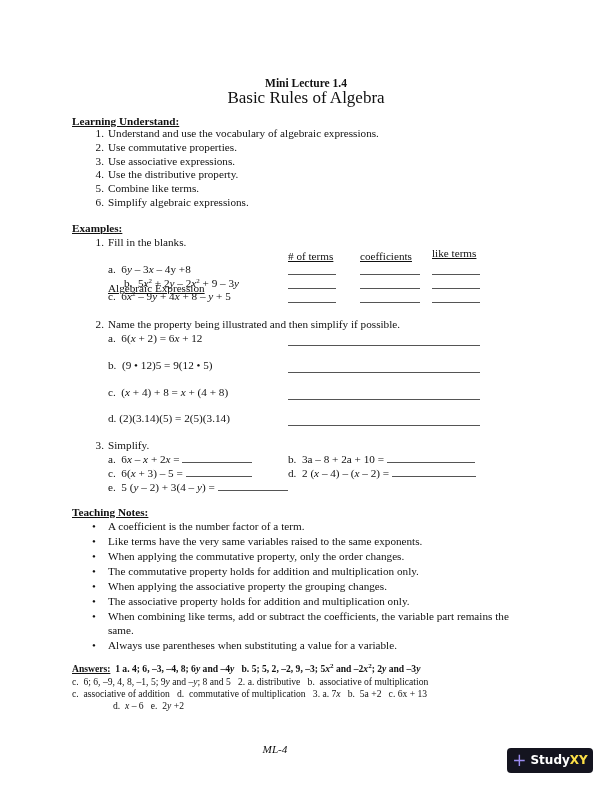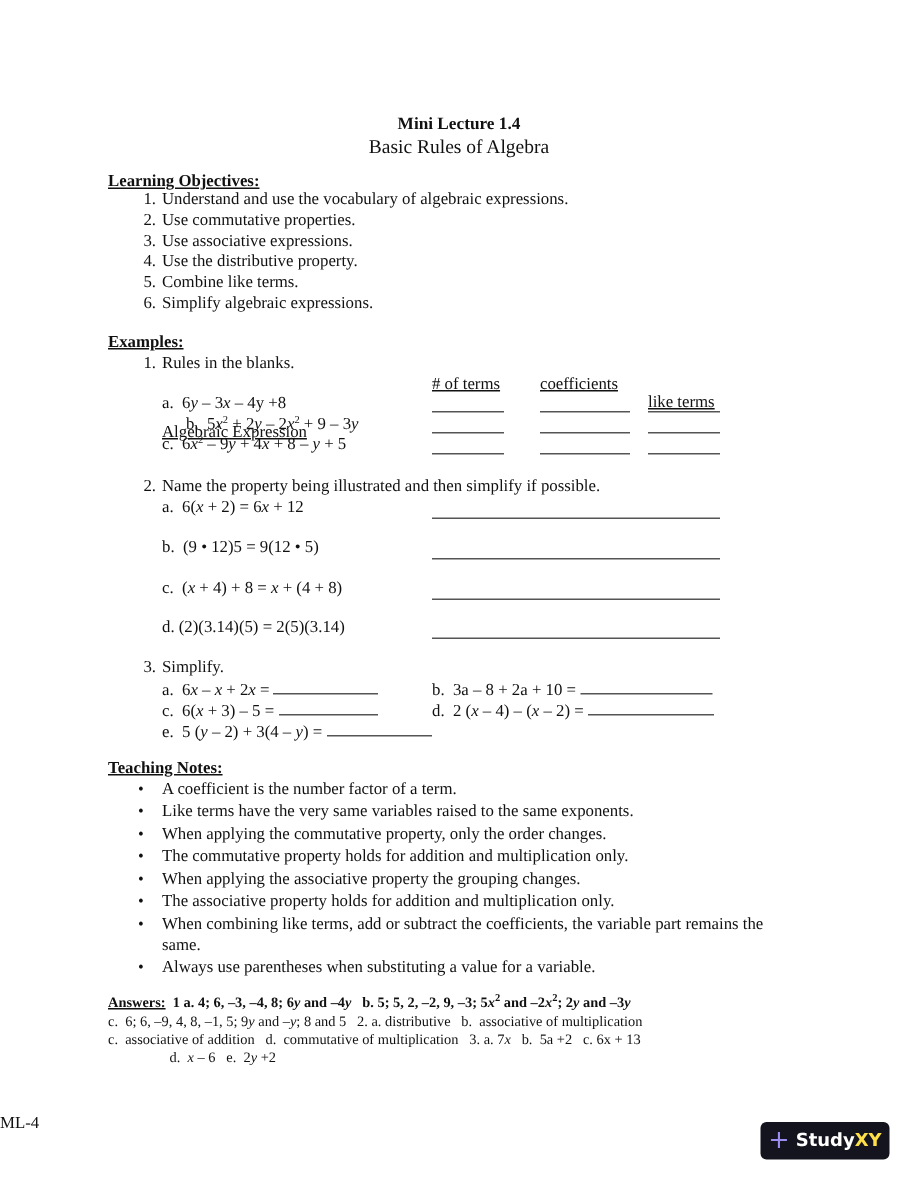--- a/index.html
+++ b/index.html
@@ -1,68 +1,68 @@
 <!DOCTYPE html>
 <html><head>
   <meta charset="utf-8">
   <style>
     html, body { margin: 0; padding: 0; background: #ffffff; }
     body { width: 612px; height: 792px; position: relative; overflow: hidden;
            font-family: "Liberation Serif", serif; color: #111; font-size: 11.2px; line-height: 13.6px; }
     .abs { position: absolute; white-space: nowrap; }
     .title { left: 0; width: 612px; text-align: center; font-weight: bold; top: 77px; font-size: 11.5px; }
-    .subtitle { left: 0; width: 612px; text-align: center; top: 91px; font-size: 13px; }
+    .subtitle { left: 0; width: 612px; text-align: center; top: 91px; font-size: 17px; }
     .heading { font-weight: bold; text-decoration: underline; left: 72px; }
     .num { left: 90px; width: 14px; text-align: right; }
     .itm { left: 108px; text-align: right; }
     .ul { text-decoration: underline; }
     .blank { display: inline-block; border-bottom: 1px solid #555; height: 10px; vertical-align: baseline; }
     .hline { position: absolute; border-bottom: 1px solid #555; height: 0; }
     .bullet { left: 92px; font-size: 11px; }
     i { font-style: italic; }
     sup { font-size: 7px; line-height: 0; vertical-align: 4px; }
     .answers { left: 72px; font-size: 9.6px; line-height: 12.4px; }
-    .footer { left: 0; width: 550px; top: 743px; }
+    .footer { left: 0; width: 550px; text-align: center; top: 743px; font-style: italic; }
     .logo { position: absolute; left: 507px; top: 748px; width: 86px; height: 25px; background: #14141f;
             border-radius: 4px; display: flex; align-items: center; justify-content: center;
             font-family: "DejaVu Sans", sans-serif; font-weight: bold; font-size: 12px; color: #fff; gap: 4px; }
     .logo .plus { color: #9b8cf0; font-weight: normal; font-size: 17px; line-height: 17px; }
     .logo .xy { color: #fde047; }
   </style>
 </head>
 <body>
 
 <div class="abs title">Mini Lecture 1.4</div>
 <div class="abs subtitle">Basic Rules of Algebra</div>
 
-<div class="abs heading" style="top:115px;">Learning Objectives:</div>
+<div class="abs heading" style="top:115px;">Learning Understand:</div>
 <div>
   <div class="abs num" style="top:127px;">1.</div>
   <div class="abs itm" style="top:127px;">Understand and use the vocabulary of algebraic expressions.</div>
   <div class="abs num" style="top:141px;">2.</div>
   <div class="abs itm" style="top:141px;">Use commutative properties.</div>
   <div class="abs num" style="top:155px;">3.</div>
   <div class="abs itm" style="top:155px;">Use associative expressions.</div>
   <div class="abs num" style="top:168px;">4.</div>
   <div class="abs itm" style="top:168px;">Use the distributive property.</div>
   <div class="abs num" style="top:182px;">5.</div>
   <div class="abs itm" style="top:182px;">Combine like terms.</div>
   <div class="abs num" style="top:196px;">6.</div>
   <div class="abs itm" style="top:196px;">Simplify algebraic expressions.</div>
 </div>
 
 <div class="abs heading" style="top:222px;text-align:right;">Examples:</div>
 
 <div class="abs num" style="top:236px;">1.</div>
-<div class="abs itm" style="top:236px;">Rules in the blanks.</div>
+<div class="abs itm" style="top:236px;">Fill in the blanks.</div>
 
 <div class="abs itm ul" style="top:250px;margin-top:32px;">Algebraic Expression</div>
 <div class="abs ul" style="top:250px; left:288px;"># of terms</div>
 <div class="abs ul" style="top:250px; left:360px;">coefficients</div>
-<div class="abs ul" style="top:262px; left:432px;text-decoration:underline;">like terms</div>
+<div class="abs ul" style="top:247px; left:432px;text-decoration:underline;">like terms</div>
 
 <div class="abs itm" style="top:263px;">
   <span>a.</span>&nbsp;
   <span>6<i>y</i> – 3<i>x</i> – 4y +8</span>
 </div>
 <div class="abs itm" style="top:277px;margin-left:16px;">
   <span>b.</span>&nbsp;
   <span>5<i>x</i><sup>2</sup> + 2<i>y</i> – 2<i>x</i><sup>2</sup> + 9 – 3<i>y</i></span>
 </div>
 <div class="abs itm" style="top:290px;">

